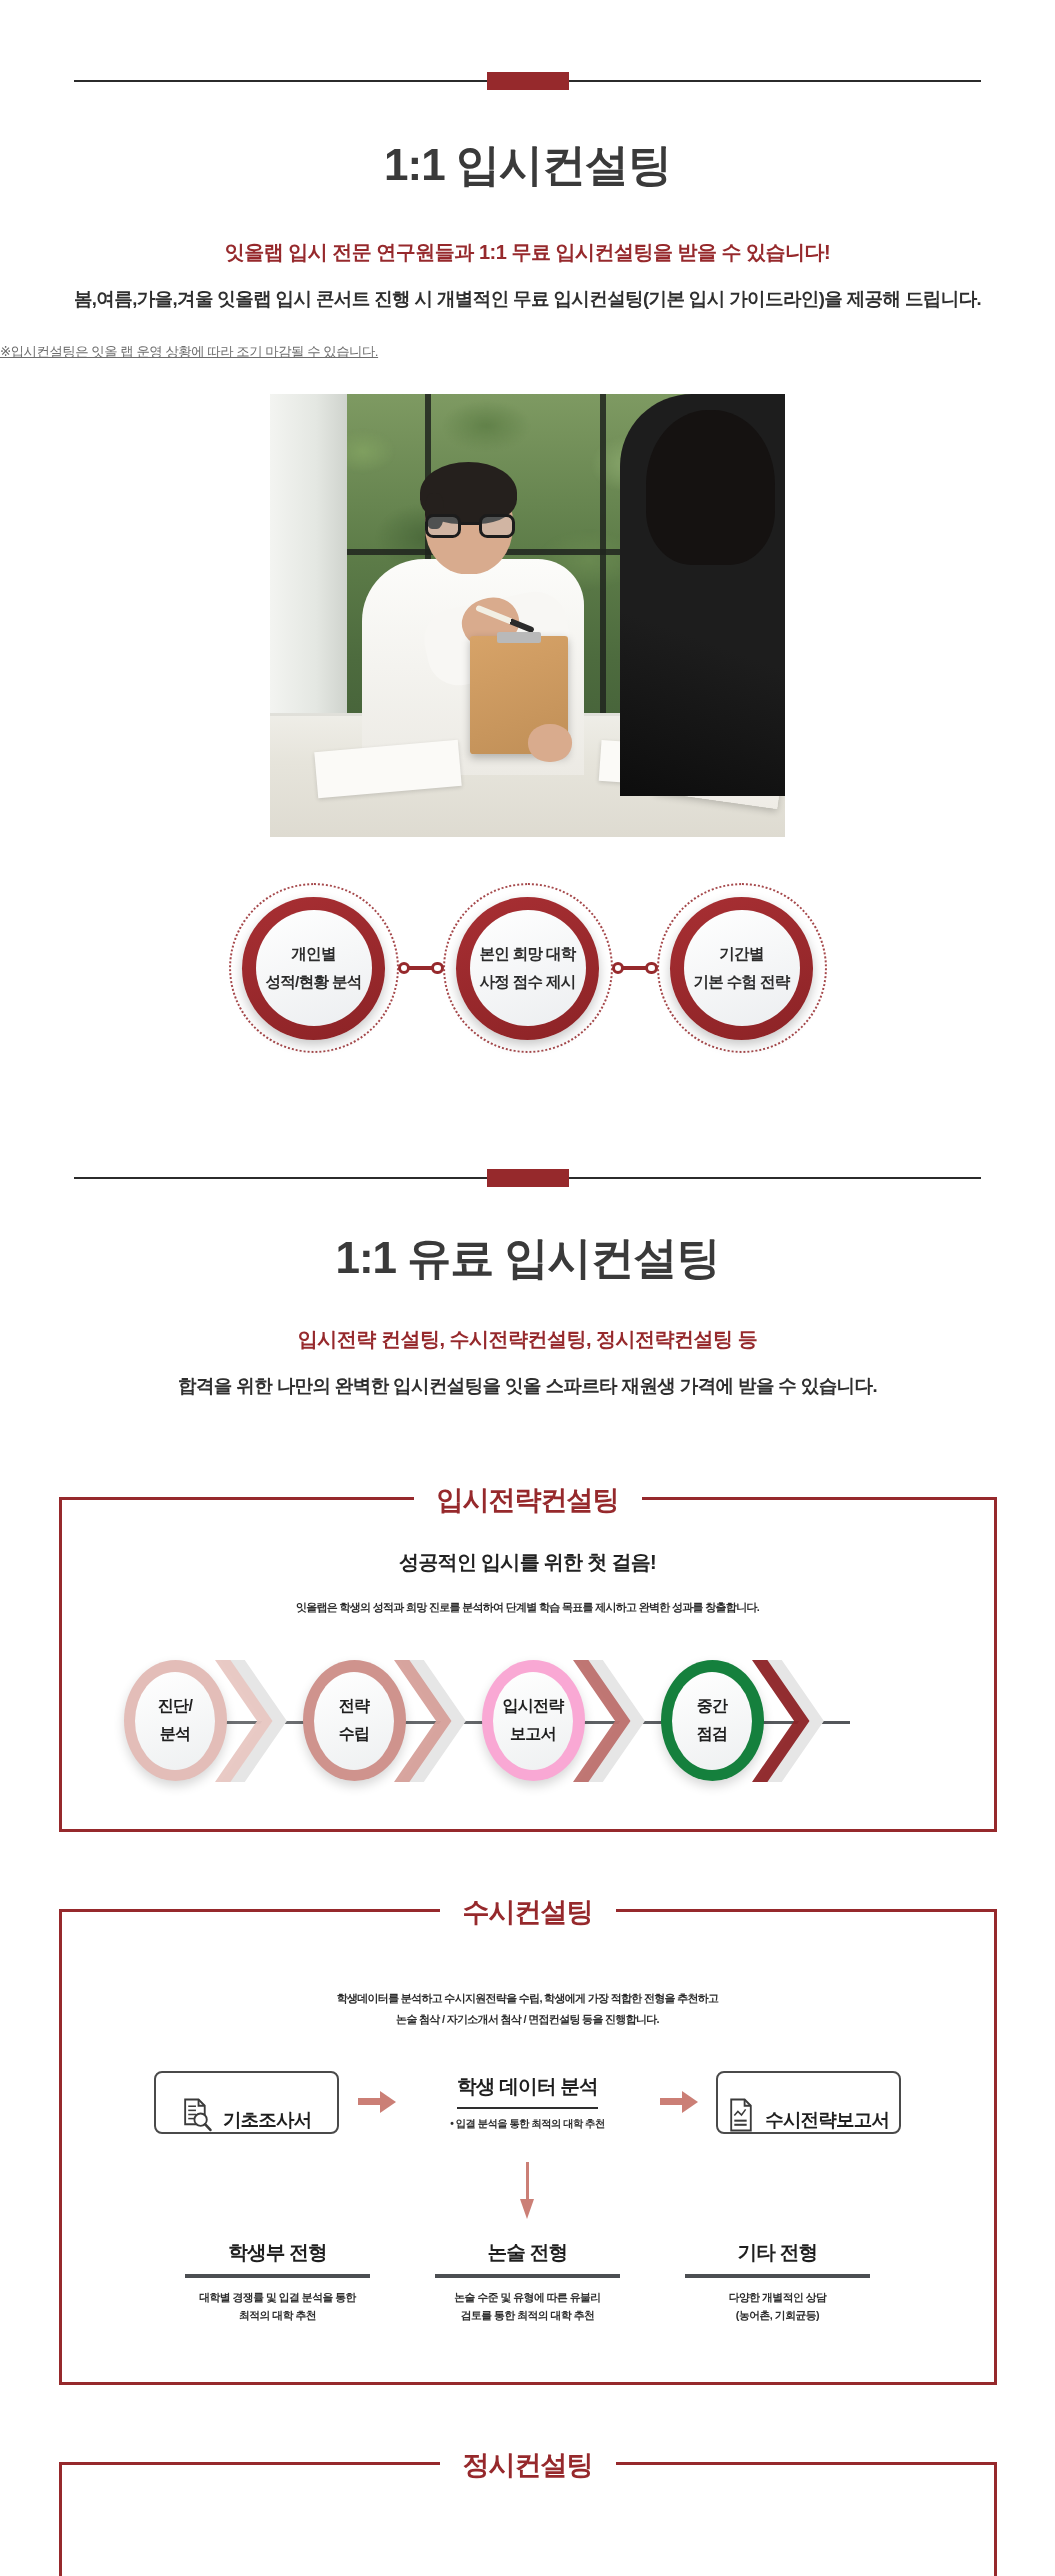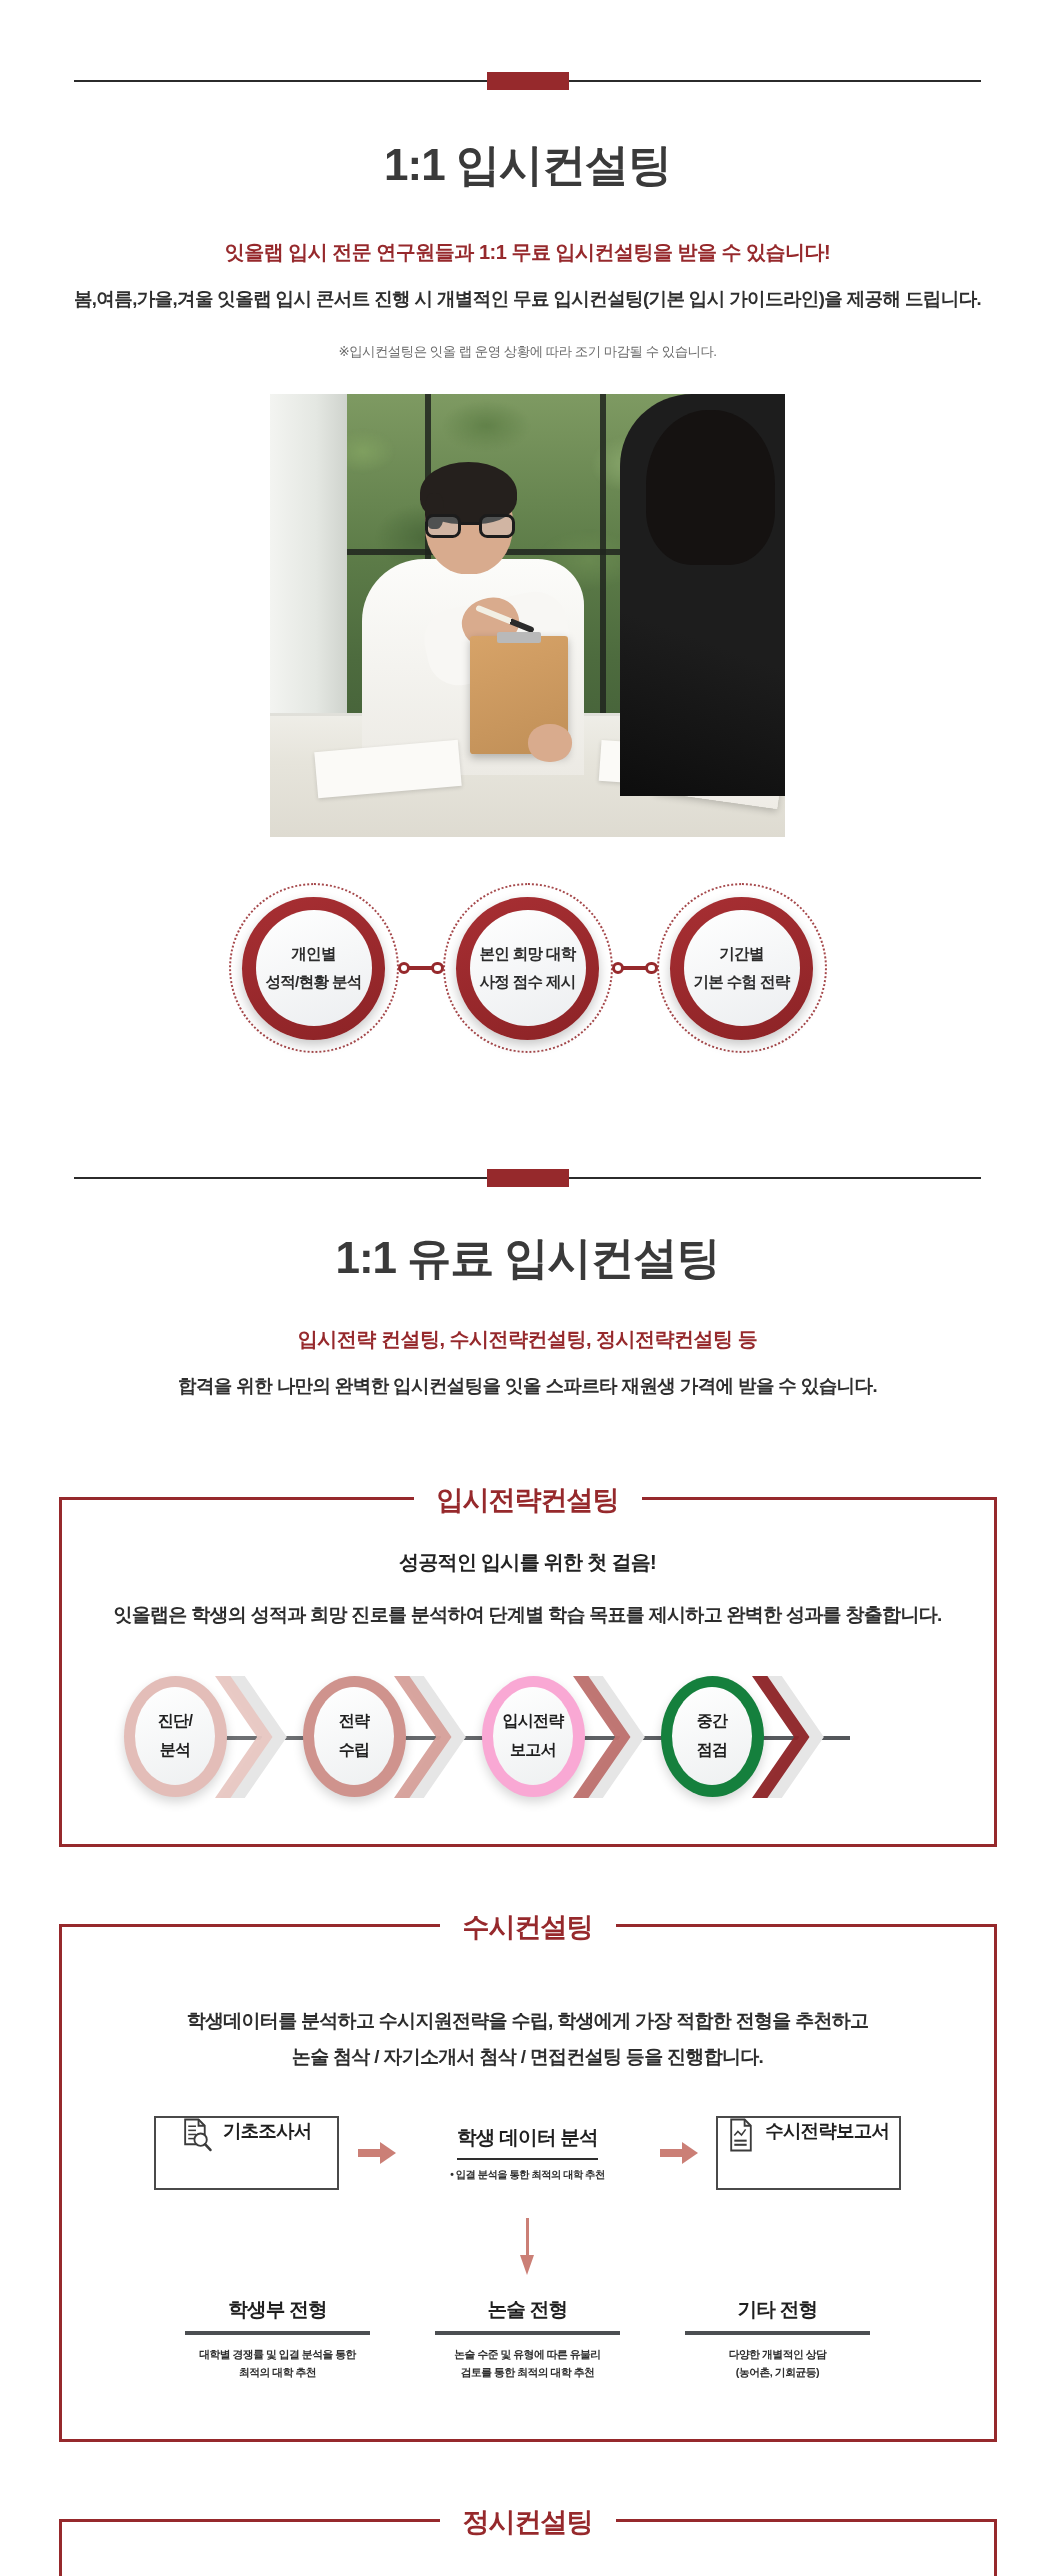--- a/index.html
+++ b/index.html
@@ -18,21 +18,21 @@
   .divider .tab  { position:absolute; left:50%; transform:translateX(-50%); top:-6.2px;
                    width:82px; height:18.5px; background:#96292c; }
 
   
   .h-main { text-align:center; font-size:44px; font-weight:700; color:#3a3a3a;
             letter-spacing:-1px; line-height:1.1; }
   .sub-red { text-align:center; font-size:20px; font-weight:700; color:#96292c;
              letter-spacing:-0.5px; }
   .sub-dark { text-align:center; font-size:18.5px; font-weight:600; color:#2f2f2f;
               letter-spacing:-0.6px; }
-  .note { text-align:center; font-size:13.4px; color:#6d6d6d; letter-spacing:-0.5px; }
+  .note { text-align:left; font-size:13.4px; color:#6d6d6d; letter-spacing:-0.5px;text-decoration:underline; }
 
   
   .photo-wrap { width:515px; height:443px; margin:0 auto; position:relative;
                 overflow:hidden; background:#dfe3e0; }
   .ph-bgwindow { position:absolute; inset:0;
      background:
        linear-gradient(180deg,#7e9a62 0%, #5e7d49 35%, #4d6b3e 60%, #3d5733 100%); }
   .ph-foliage { position:absolute; left:0; top:0; width:100%; height:72%;
      background:
       radial-gradient(ellipse 46px 31px at 18% 18%, rgba(128,160,96,.95), transparent 70%),
@@ -130,21 +130,21 @@
   .connector .dot.a { left:-1px; } .connector .dot.b { right:-1px; }
 
   
   .module { position:relative; width:938px; margin:0 auto; border:3.1px solid #96292c; }
   .module-title { position:absolute; left:50%; transform:translate(-50%,-50%); top:0;
      background:#fff; padding:0 23px; font-size:27px; font-weight:700; color:#96292c;
      letter-spacing:-1px; white-space:nowrap; }
   .module-body { padding:49px 36px 41px; }
   .mh1 { text-align:center; font-size:20px; font-weight:700; color:#222;
          letter-spacing:-0.7px; }
-  .mh2 { text-align:center; font-size:19px; font-weight:600; color:#2d2d2d;
+  .mh2 { text-align:center; font-size:11px; font-weight:600; color:#2d2d2d;
          letter-spacing:-0.7px; line-height:1.9; }
 
   
   .chevflow { position:relative; display:flex; align-items:center; justify-content:flex-start;
               margin-top:36px; height:134px;gap:24px; }
   .chev-step { position:relative; width:155px; height:129px; flex:0 0 auto;
                display:flex; align-items:center; justify-content:center; }
   .chev-arrow { position:absolute; right:-39px; top:3.1px; width:77px; height:124px; z-index:1; }
   .chev-circle { position:relative; z-index:2; width:103px; height:121px; border-radius:50%;
      display:flex; flex-direction:column; align-items:center; justify-content:center; gap:6.2px;
@@ -152,22 +152,22 @@
   .chev-circle .core { position:absolute; inset:11.3px; border-radius:50%;
      background:linear-gradient(160deg,#ffffff,#eef0f1); }
   .chev-circle span { position:relative; z-index:2; font-size:16px; font-weight:700;
      color:#1f1f1f; letter-spacing:-0.7px; white-space:nowrap; }
   .chev-line { position:absolute; left:108px; right:108px; top:50%; height:3.6px;
      background:linear-gradient(90deg,#6f7174,#53565a); z-index:0; }
 
   
   .susiflow { display:flex; align-items:center; justify-content:center; gap:18.5px;
               margin-top:41px; }
-  .card-box { width:185px; height:74px; border:2.1px solid #4a4a4a; border-radius:0;
-     display:flex; align-items:flex-start; justify-content:center; gap:11.3px; }
+  .card-box { width:185px; height:63px; border:2.1px solid #4a4a4a; border-radius:8px;
+     display:flex; align-items:flex-end; justify-content:center; gap:11.3px; }
   .card-box .lbl { font-size:18.5px; font-weight:700; color:#1f1f1f; letter-spacing:-0.8px; }
   .arrow-r { width:38px; height:23px; position:relative; flex:0 0 auto; }
   .arrow-r .shaft { position:absolute; left:0; top:7.7px; width:23px; height:7.2px; background:#cb7f76; }
   .arrow-r .head { position:absolute; right:0; top:0; width:0; height:0;
      border-top:11.3px solid transparent; border-bottom:11.3px solid transparent;
      border-left:16.5px solid #cb7f76; }
   .mid-col { width:227px; text-align:center; }
   .mid-col .top { font-size:19.6px; font-weight:700; color:#1f1f1f; letter-spacing:-0.8px;
      padding-bottom:7.2px; border-bottom:2.6px solid #2e2e2e; display:inline-block; }
   .mid-col .bot { margin-top:8.2px; font-size:10.3px; font-weight:600; color:#2f2f2f;

